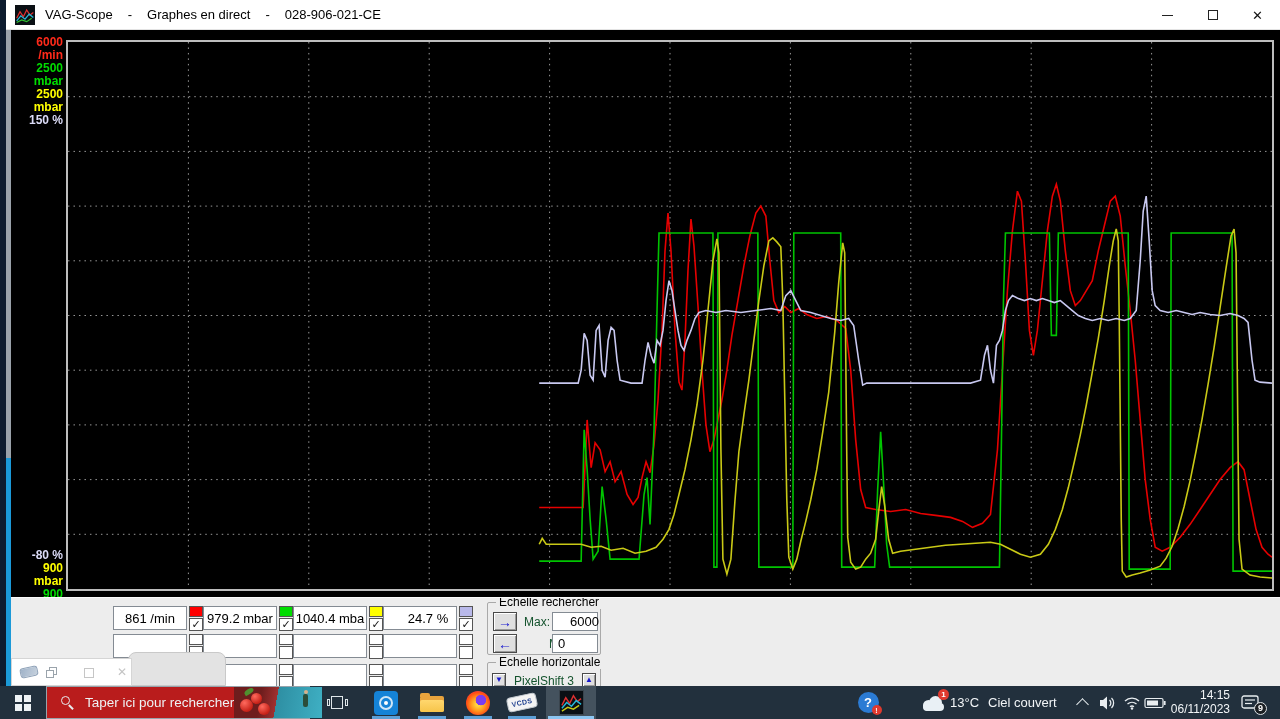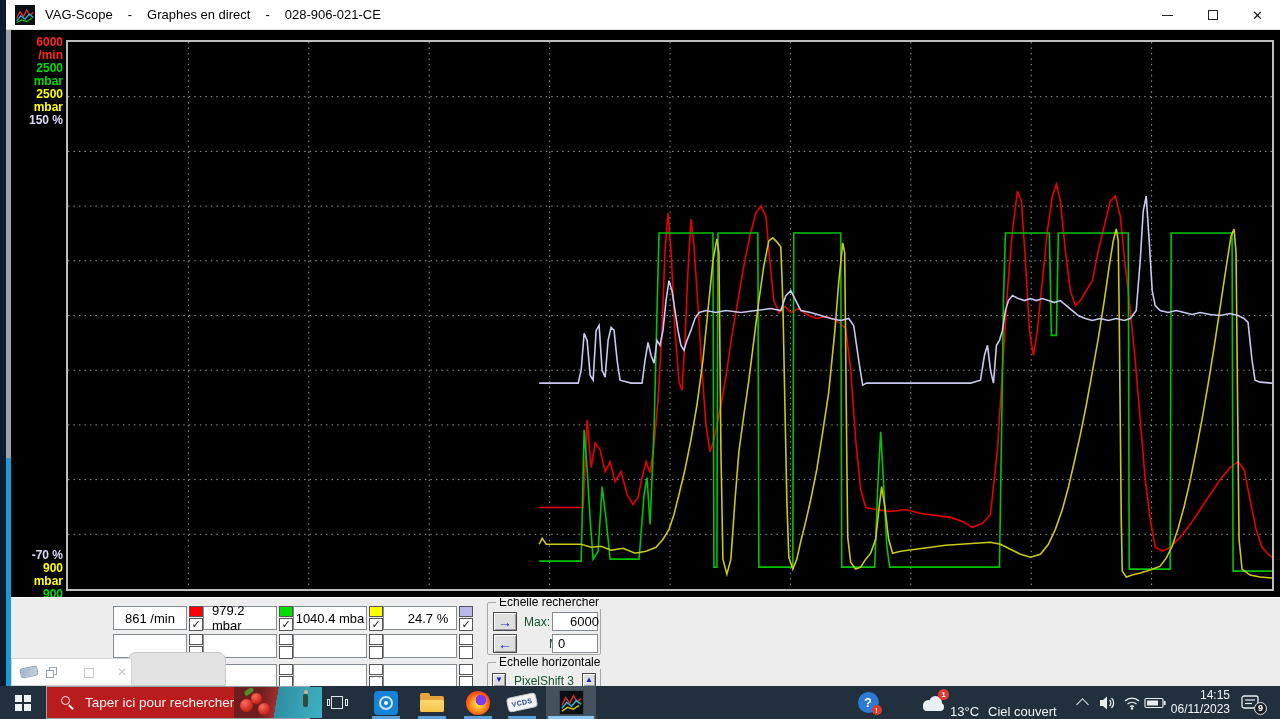--- a/index.html
+++ b/index.html
@@ -170,21 +170,21 @@
   </div>
 
   <div class="client">
     <div class="scale-labels-top" id="labels-top">
         <div style="color: rgb(255, 42, 26);">6000 /min</div>
         <div style="color: rgb(0, 221, 0);">2500 mbar</div>
         <div style="color: rgb(255, 255, 0);">2500 mbar</div>
         <div style="color: rgb(220, 220, 248);">150 %</div>
       </div>
     <div class="scale-labels-bottom" id="labels-bottom">
-        <div style="color: rgb(220, 220, 248);">-70 %</div>
+        <div style="color: rgb(220, 220, 248);">-80 %</div>
         <div style="color: rgb(255, 255, 0);">900 mbar</div>
         <div style="color: rgb(0, 221, 0);">900 mbar</div>
       </div>
     <div class="plotbox">
       <svg id="traces" viewBox="0 0 1206 550" preserveAspectRatio="none">
           <line x1="0" x2="1206" y1="55" y2="55" stroke="#999999" stroke-width="1" stroke-dasharray="1.5 4"></line>
           <line x1="0" x2="1206" y1="110" y2="110" stroke="#999999" stroke-width="1" stroke-dasharray="1.5 4"></line>
           <line x1="0" x2="1206" y1="165" y2="165" stroke="#999999" stroke-width="1" stroke-dasharray="1.5 4"></line>
           <line x1="0" x2="1206" y1="220" y2="220" stroke="#999999" stroke-width="1" stroke-dasharray="1.5 4"></line>
           <line x1="0" x2="1206" y1="275" y2="275" stroke="#999999" stroke-width="1" stroke-dasharray="1.5 4"></line>
@@ -207,21 +207,21 @@
           <polyline points="472,343 511,343 514,330 517,293 520,300 523,335 526,340 529,290 532,285 535,330 538,337 541,300 544,287 547,290 550,320 553,340 564,343 575,343 578,320 581,302 584,315 587,323 590,300 593,305 596,290 599,260 602,240 605,250 608,270 611,290 614,305 617,310 620,300 624,290 628,278 632,272 639,270 649,272 659,270 674,272 689,270 704,268 714,270 719,255 724,250 729,260 734,270 744,272 754,275 764,278 774,280 782,278 787,285 792,320 796,345 800,343 830,343 860,343 904,343 914,340 918,315 921,305 924,330 927,343 930,305 933,300 936,290 939,270 942,260 946,255 952,258 958,260 964,258 970,260 976,258 982,260 988,262 994,260 1000,265 1006,270 1012,275 1019,278 1026,280 1034,278 1042,280 1050,278 1058,280 1064,278 1070,270 1074,220 1077,170 1080,155 1083,200 1086,250 1089,265 1094,270 1102,272 1110,270 1118,272 1126,274 1134,272 1144,274 1154,275 1164,273 1172,275 1178,278 1182,282 1186,320 1189,340 1194,342 1206,343" fill="none" stroke="#c8c8f0" stroke-width="1.6"></polyline>
         </svg>
     </div>
   </div>
 
   <div class="panel" id="panel">
     <div id="meas-area">
         <div class="vbox" style="left: 102px; top: 8px;">861 /min</div>
         <div class="swatch" style="left: 178px; top: 8px; background: rgb(255, 0, 0);"></div>
         <div class="cbox" style="left: 178px; top: 20px;">✓</div>
-        <div class="vbox" style="left: 192px; top: 8px; padding-left: 8px;">979.2 mbar</div>
+        <div class="vbox" style="left: 192px; top: 8px;">979.2 mbar</div>
         <div class="swatch" style="left: 268px; top: 8px; background: rgb(0, 221, 0);"></div>
         <div class="cbox" style="left: 268px; top: 20px;">✓</div>
         <div class="vbox" style="left: 282px; top: 8px;">1040.4 mba</div>
         <div class="swatch" style="left: 358px; top: 8px; background: rgb(255, 255, 0);"></div>
         <div class="cbox" style="left: 358px; top: 20px;">✓</div>
         <div class="vbox" style="left: 372px; top: 8px; padding-left: 16px;">24.7 %</div>
         <div class="swatch" style="left: 448px; top: 8px; background: rgb(185, 185, 234);"></div>
         <div class="cbox" style="left: 448px; top: 20px;">✓</div>
         <div class="vbox" style="left: 102px; top: 36px;"></div>
         <div class="swatch" style="left: 178px; top: 36px;"></div>
@@ -367,21 +367,21 @@
     </div>
 
     <div class="tb-btn" style="left:918px; width:30px;">
       <div class="cloud">
         <i></i>
           <i></i>
           <b></b>
         <span class="badge" style="right:-4px; top:-6px; width:11px; height:11px; font-size:8px;">1</span>
       </div>
     </div>
-    <div class="tray-text" style="left:950px;align-items:flex-end;">
+    <div class="tray-text" style="left:950px;">
       <span>13°C</span>
       <span style="width:9px;"></span>
       <span>Ciel couvert</span>
     </div>
 
     <div class="tb-btn" style="left:1072px; width:22px;">
       <div class="chev"></div>
     </div>
 
     <div class="tb-btn" style="left:1096px; width:24px;">

